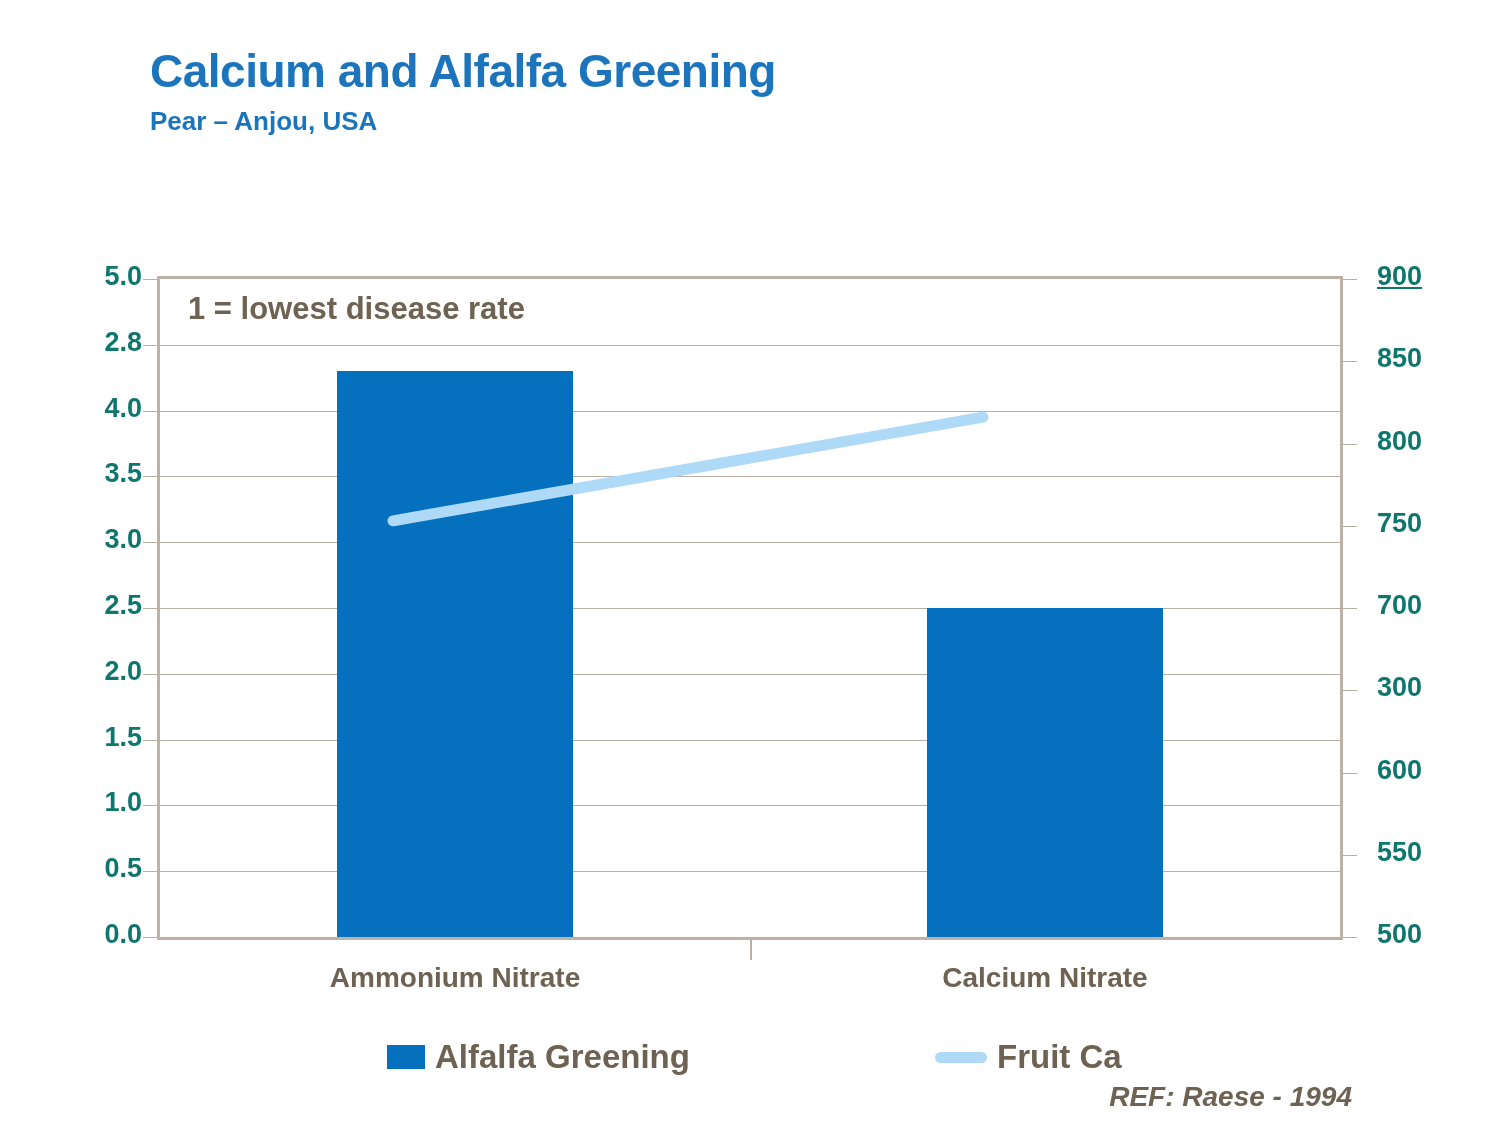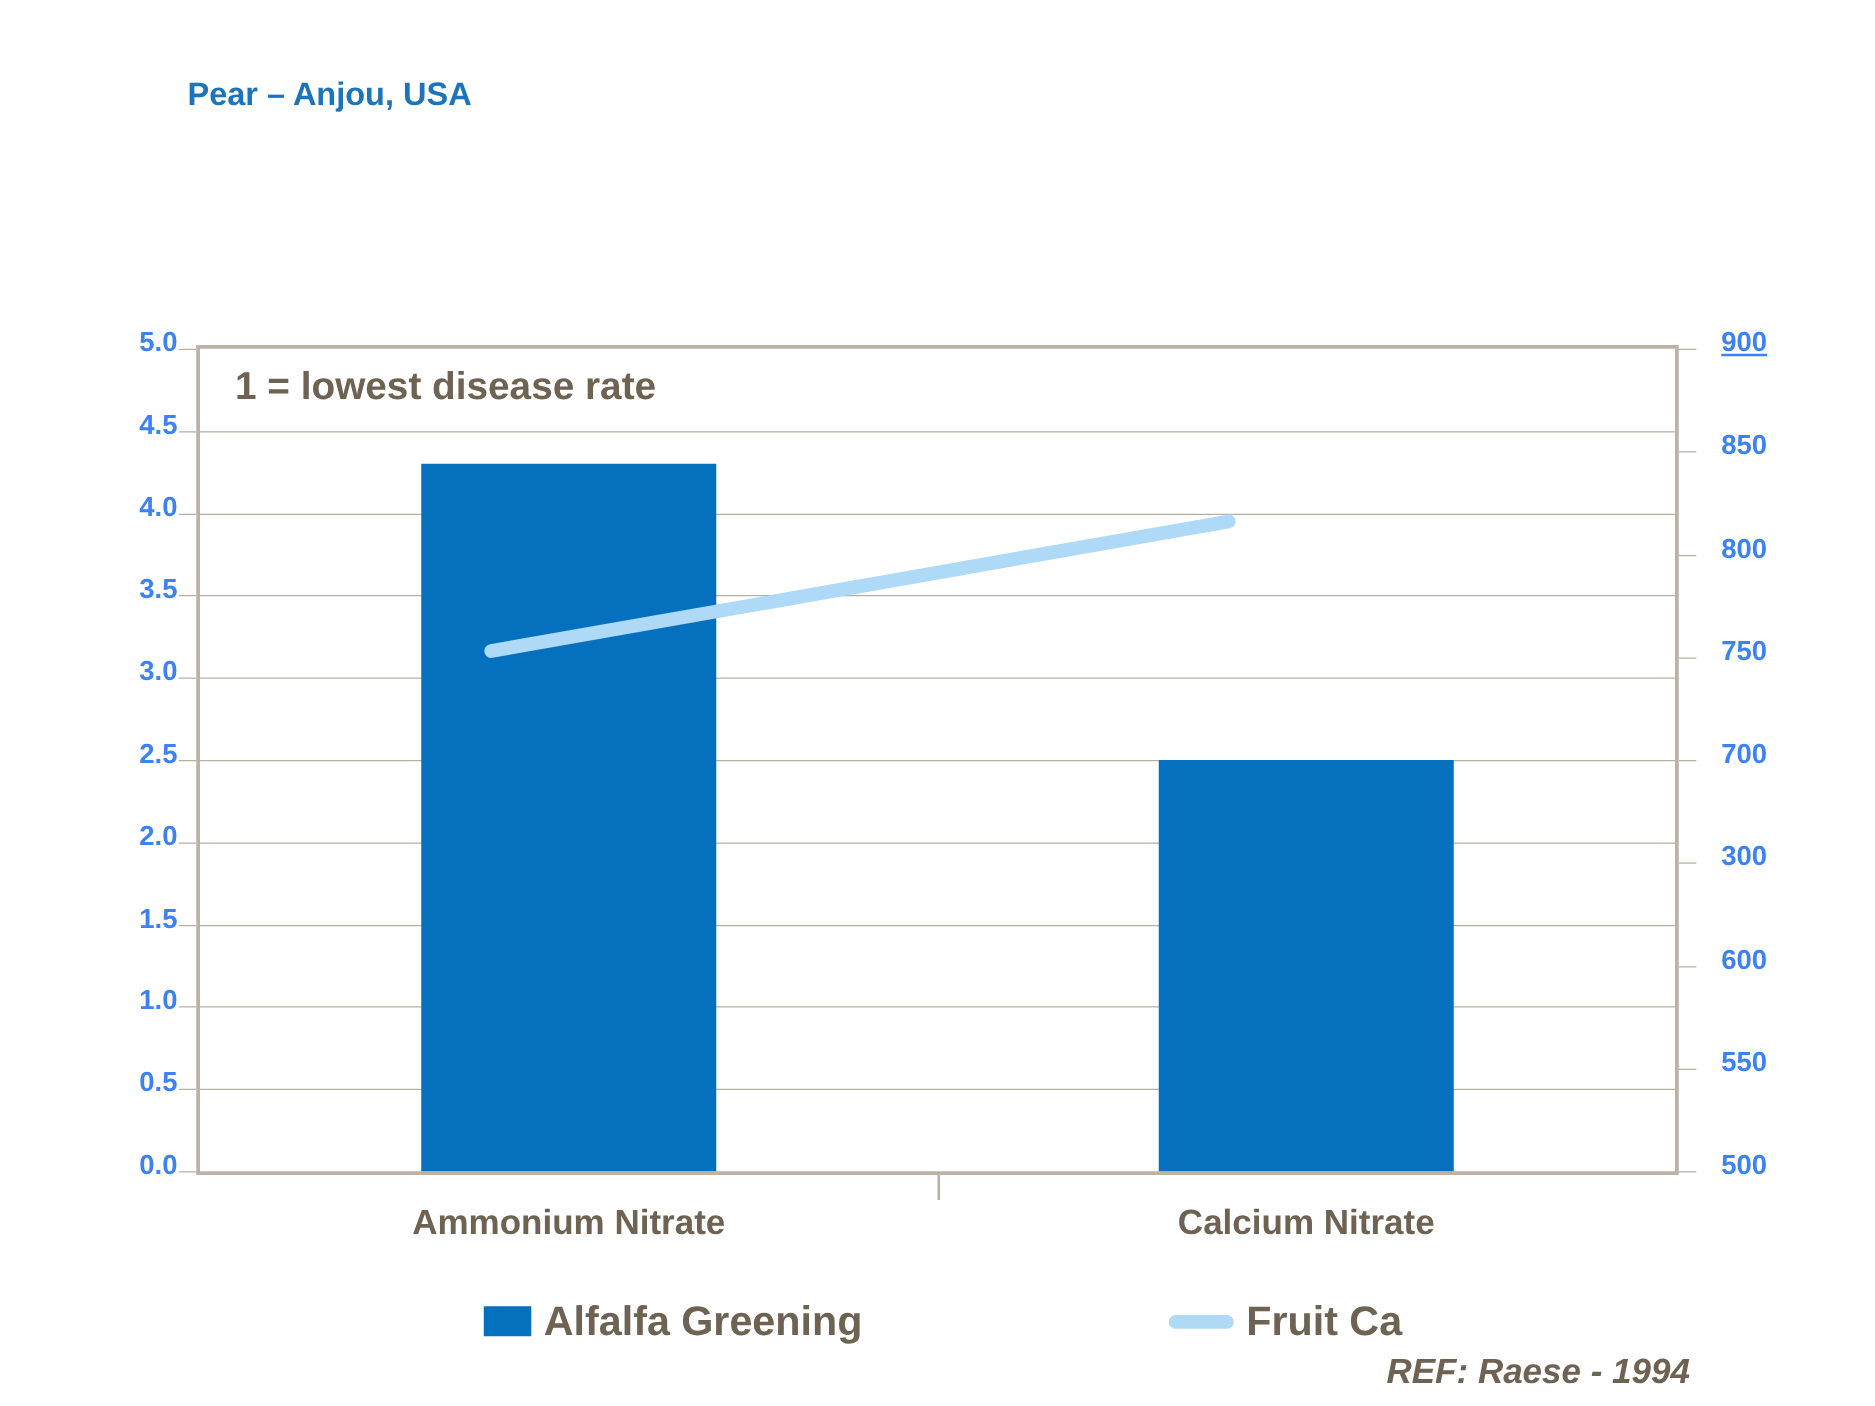--- a/index.html
+++ b/index.html
@@ -83,23 +83,23 @@
     top: 12px;
     font-size: 31px;
     font-weight: bold;
     color: #6E6252;
     white-space: nowrap;
   }
 
   
   .axis-label {
     position: absolute;
-    font-size: 22px;
-    font-weight: bold;
-    color: #3b82f6;
+    font-size: 27px;
+    font-weight: bold;
+    color: #0f766e;
     white-space: nowrap;
     line-height: 1;
   }
   .axis-label.left  { right: 1358px; text-align: right; }
   .axis-label.right { left: 1377px;  text-align: left;  }
 
   .tick {
     position: absolute;
     height: 1px;
     background: #B9AFA3;
@@ -171,20 +171,21 @@
     font-weight: bold;
     font-style: italic;
     color: #6E6252;
     white-space: nowrap;
   }
 </style>
 </head>
 <body>
 
 <div id="title-block">
+  <div id="chart-title">Calcium and Alfalfa Greening</div>
   <div id="chart-subtitle">Pear – Anjou, USA</div>
 </div>
 
 <div id="plot-frame">
   <div id="plot-inner">
 
     <div id="gridlines">
         <div class="gridline" style="top: 65.8px;"></div>
         <div class="gridline" style="top: 131.6px;"></div>
         <div class="gridline" style="top: 197.4px;"></div>
@@ -225,21 +226,21 @@
   <div class="legend-item" id="legend-item-line">
     <span class="legend-swatch-line"></span>
     <span class="legend-text">Fruit Ca</span>
   </div>
 </div>
 
 <div id="ref-note">REF: Raese - 1994</div>
 
 <div class="axis-label left" style="top: 263px;">5.0</div>
 <div class="tick left" style="top: 279px;"></div>
-<div class="axis-label left" style="top: 328.8px;">4.5</div>
+<div class="axis-label left" style="top: 328.8px;">2.8</div>
 <div class="tick left" style="top: 344.8px;"></div>
 <div class="axis-label left" style="top: 394.6px;">4.0</div>
 <div class="tick left" style="top: 410.6px;"></div>
 <div class="axis-label left" style="top: 460.4px;">3.5</div>
 <div class="tick left" style="top: 476.4px;"></div>
 <div class="axis-label left" style="top: 526.2px;">3.0</div>
 <div class="tick left" style="top: 542.2px;"></div>
 <div class="axis-label left" style="top: 592px;">2.5</div>
 <div class="tick left" style="top: 608px;"></div>
 <div class="axis-label left" style="top: 657.8px;">2.0</div>

